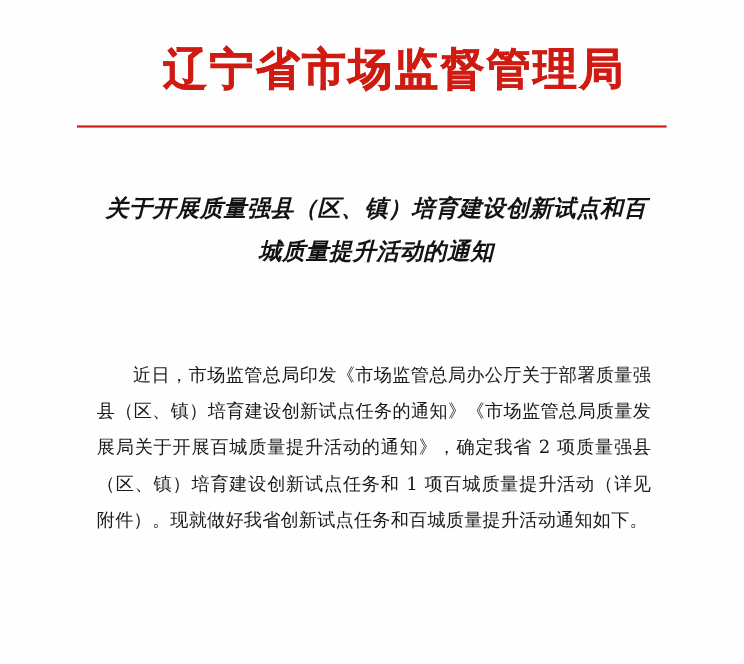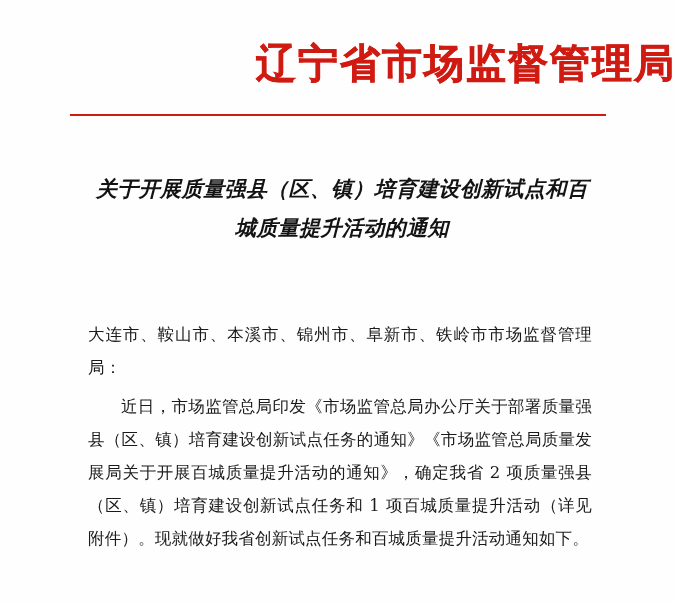--- a/index.html
+++ b/index.html
@@ -18,21 +18,21 @@
     width: 676px;
     height: 604px;
     background: #fefefe;
     box-sizing: border-box;
   }
   .letterhead {
     position: absolute;
     top: 38px;
     left: 0;
     right: 0;
-    text-align: right;
+    text-align: center;
     margin-left: 41px;
   }
   .letterhead-title {
     font-family: "DejaVu Serif", "Liberation Serif", serif;
     font-weight: bold;
     font-size: 40px;
     letter-spacing: 2px;
     color: #d01b12;
     line-height: 1.25;
     -webkit-text-stroke: 0.6px #d01b12;
@@ -85,17 +85,16 @@
 
   <div class="letterhead">
     <div class="letterhead-title">辽宁省市场监督管理局</div>
   </div>
 
   <div class="rule"></div>
 
   <div class="doc-title">关于开展质量强县（区、镇）培育建设创新试点和百城质量提升活动的通知</div>
 
   <div class="body-block">
-    <p class="para">大连市、鞍山市、本溪市、锦州市、阜新市、铁岭市市场监督管理局：</p>
     <p class="para indent">近日，市场监管总局印发《市场监管总局办公厅关于部署质量强县（区、镇）培育建设创新试点任务的通知》《市场监管总局质量发展局关于开展百城质量提升活动的通知》，确定我省 2 项质量强县（区、镇）培育建设创新试点任务和 1 项百城质量提升活动（详见附件）。现就做好我省创新试点任务和百城质量提升活动通知如下。</p>
   </div>
 
 </div>
 
 </body></html>

